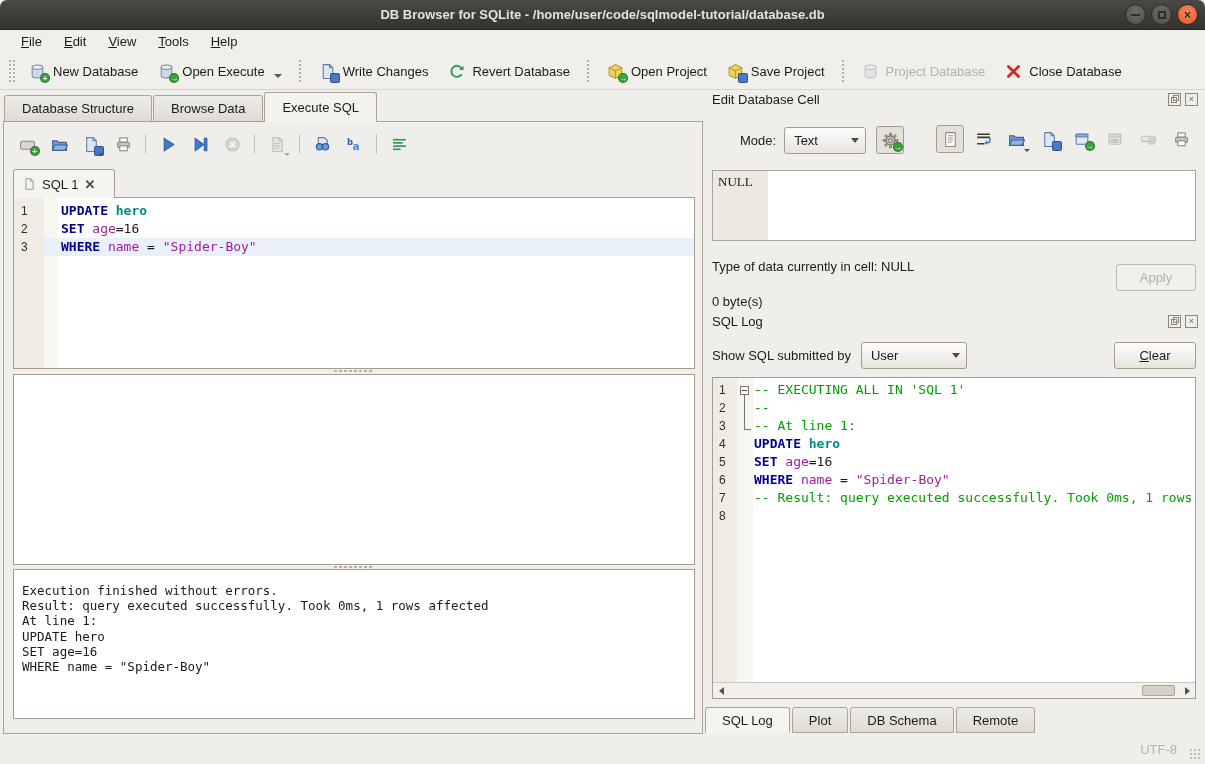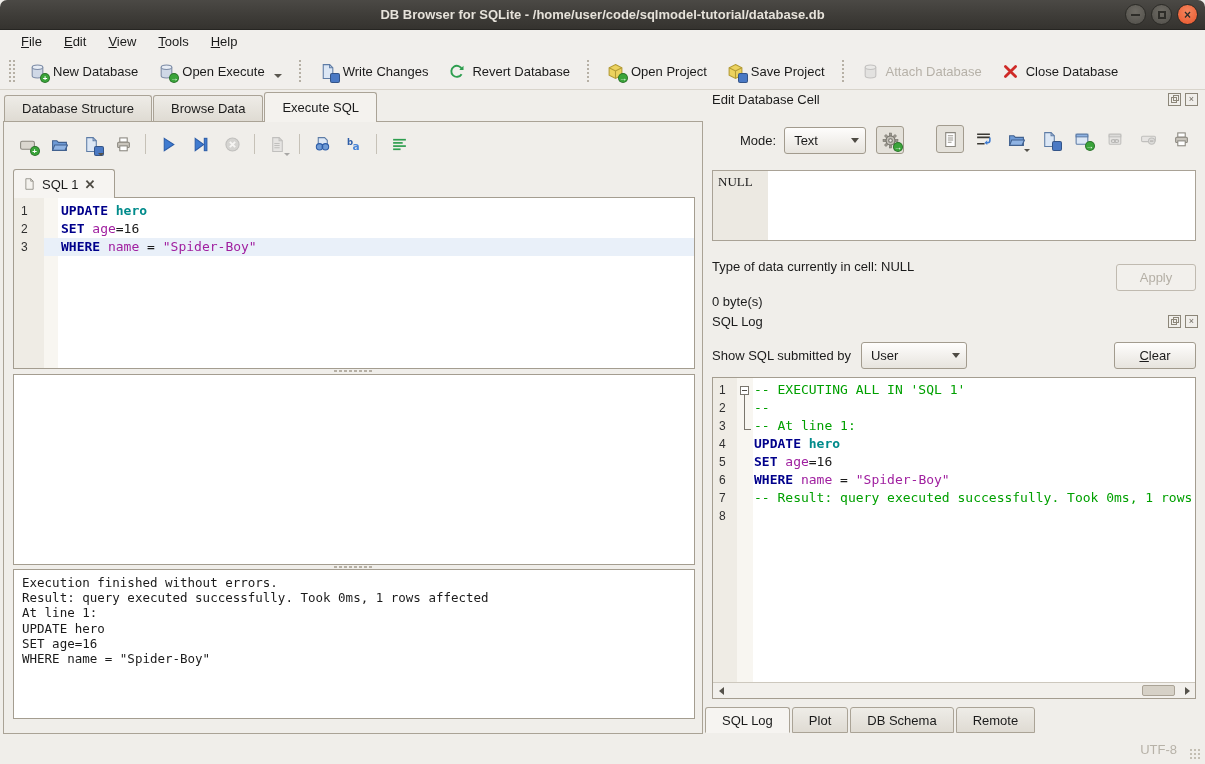--- a/index.html
+++ b/index.html
@@ -99,21 +99,21 @@
     display:flex; align-items:center; gap:6px; padding:0 9px; z-index:2;
   }
   .sqltab .close-x { color:#4e4b44; font-weight:bold; font-size:13px; }
 
   .code-box {
     position:absolute; background:#fff; border:1px solid #a49d90; overflow:hidden;
   }
   #editor-box { left:9px; top:75px; width:682px; height:172px;
     background: linear-gradient(to right, #efece5 0 30px, #f8f6f1 30px 44px, #ffffff 44px); }
   #results-box { left:9px; top:252px; width:682px; height:191px; }
-  #execlog-box { left:9px; top:447px; width:682px; height:150px; padding:5px 8px;
+  #execlog-box { left:9px; top:447px; width:682px; height:150px; padding:13px 8px;
     font-size:12.5px; line-height:15.2px; white-space:pre; }
 
   .crow { display:flex; height:18px; line-height:18px; font-size:13px; }
   .cnum { flex:none; width:30px; text-align:left; padding-left:7px; font-size:12px; color:#2f2f2f; }
   .ccode { flex:1; white-space:pre; padding-left:17px; font-family:"DejaVu Sans Mono", monospace; }
   .ccode.hl { background:#e9f0f9; }
   .code-lines { padding-top:4px; }
   #log-lines .cnum { width:24px; padding-left:6px; }
   #log-lines .ccode { padding-left:17px; }
 
@@ -288,21 +288,21 @@
 
   <div class="tb-sep"></div>
 
   <div class="tb-btn disabled">
     <span class="icon">
       <svg viewBox="0 0 16 16">
           <path d="M3 4v8c0 1.3 2.2 2.1 5 2.1s5-.8 5-2.1V4" fill="#d6d3cc" stroke="#8e8a81"></path>
           <ellipse cx="8" cy="4" rx="5" ry="2.1" fill="#e6e3dc" stroke="#8e8a81"></ellipse>
         </svg>
     </span>
-    <span class="lbl">Attach Database</span>
+    <span class="lbl">Project Database</span>
   </div>
 
   <div class="tb-btn">
     <span class="icon">
       <svg viewBox="0 0 16 16">
           <path d="M3.2 3.2l9.6 9.6M12.8 3.2l-9.6 9.6" stroke="#cf2a27" stroke-width="2.6" stroke-linecap="round"></path>
         </svg>
     </span>
     <span class="lbl">Close Database</span>
   </div>

